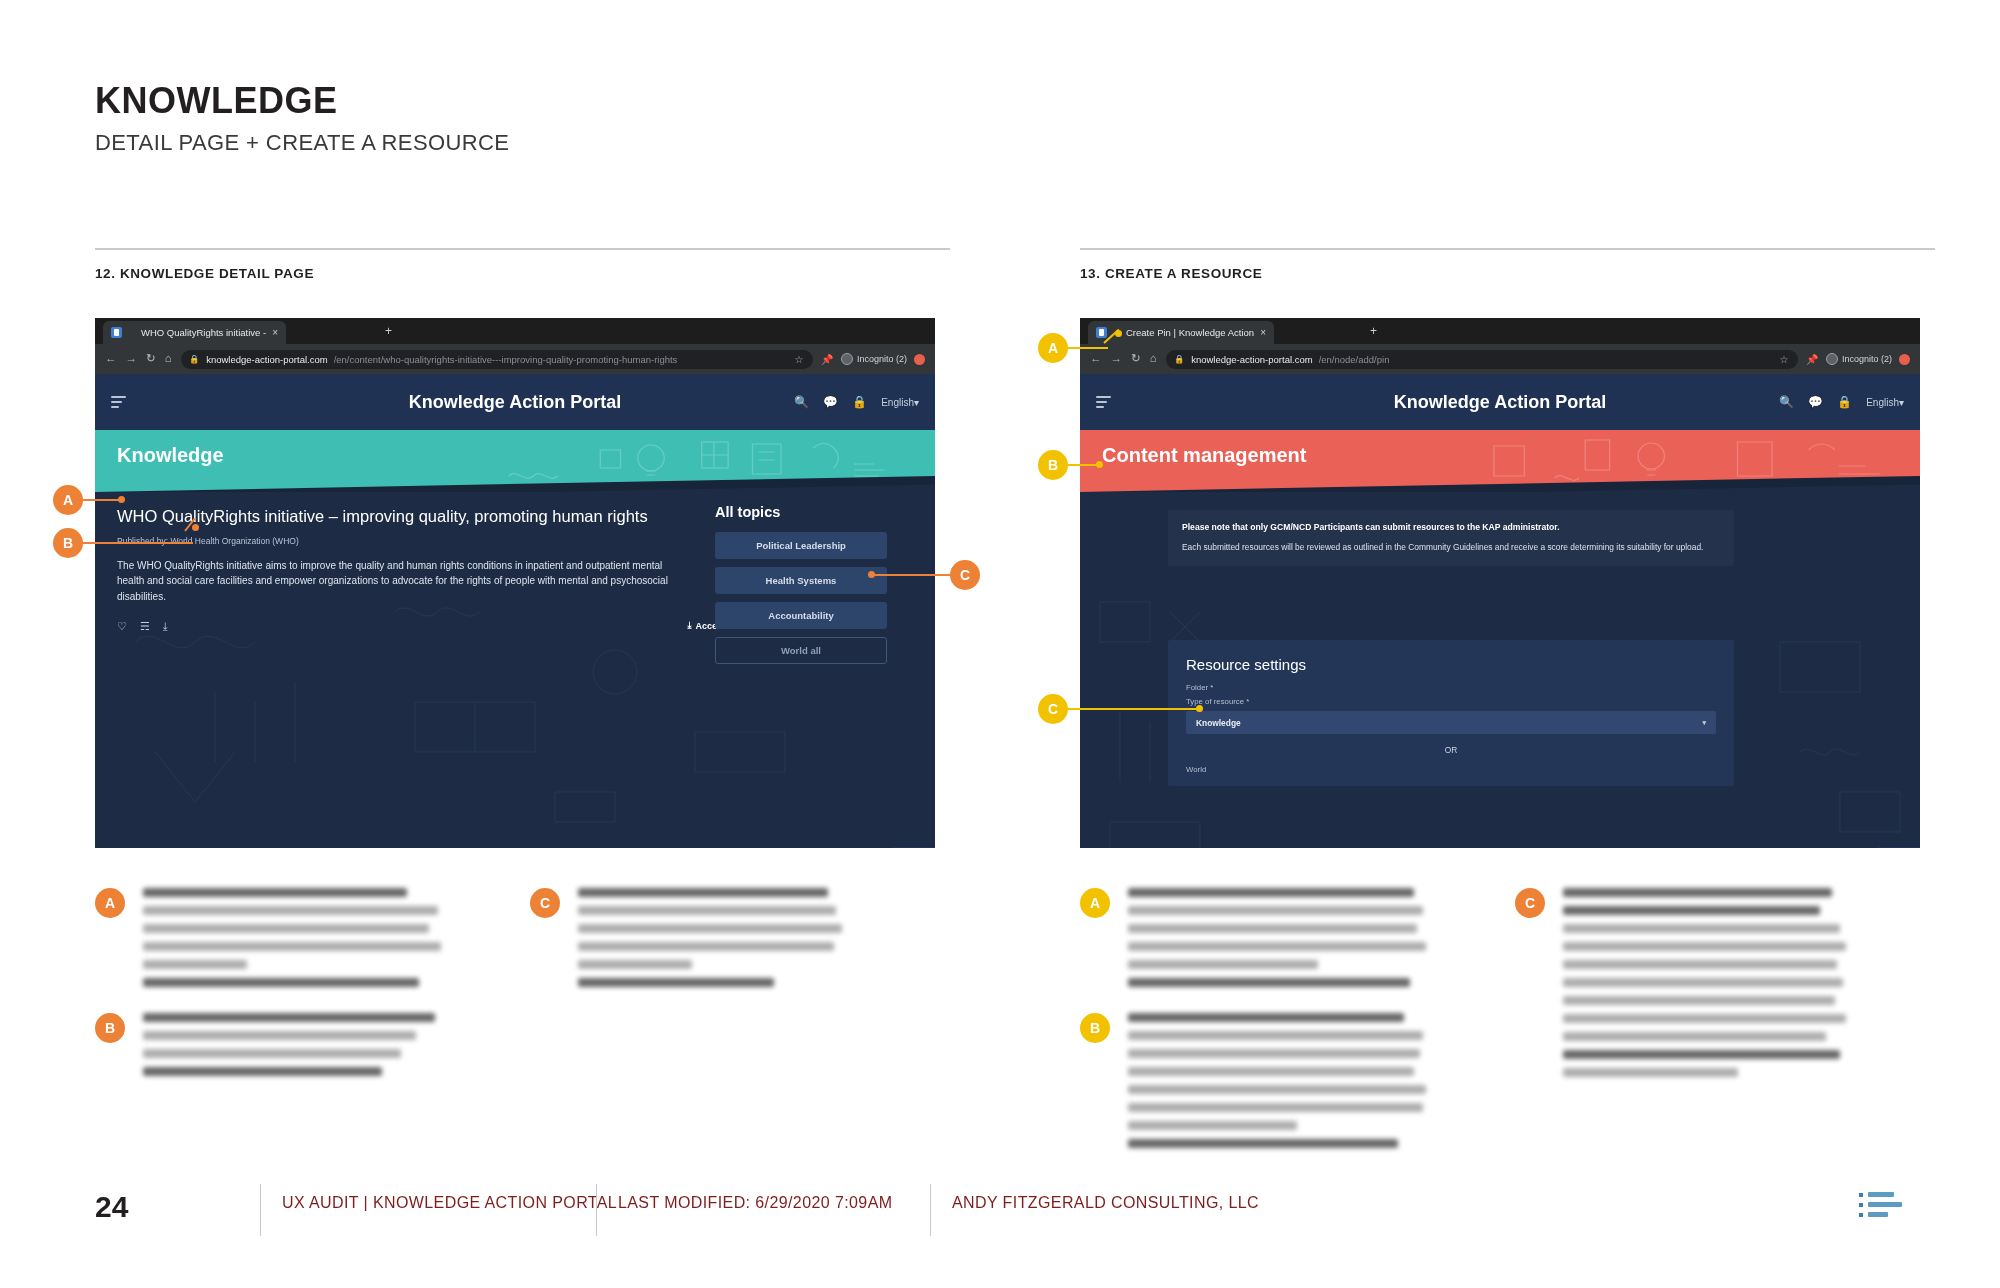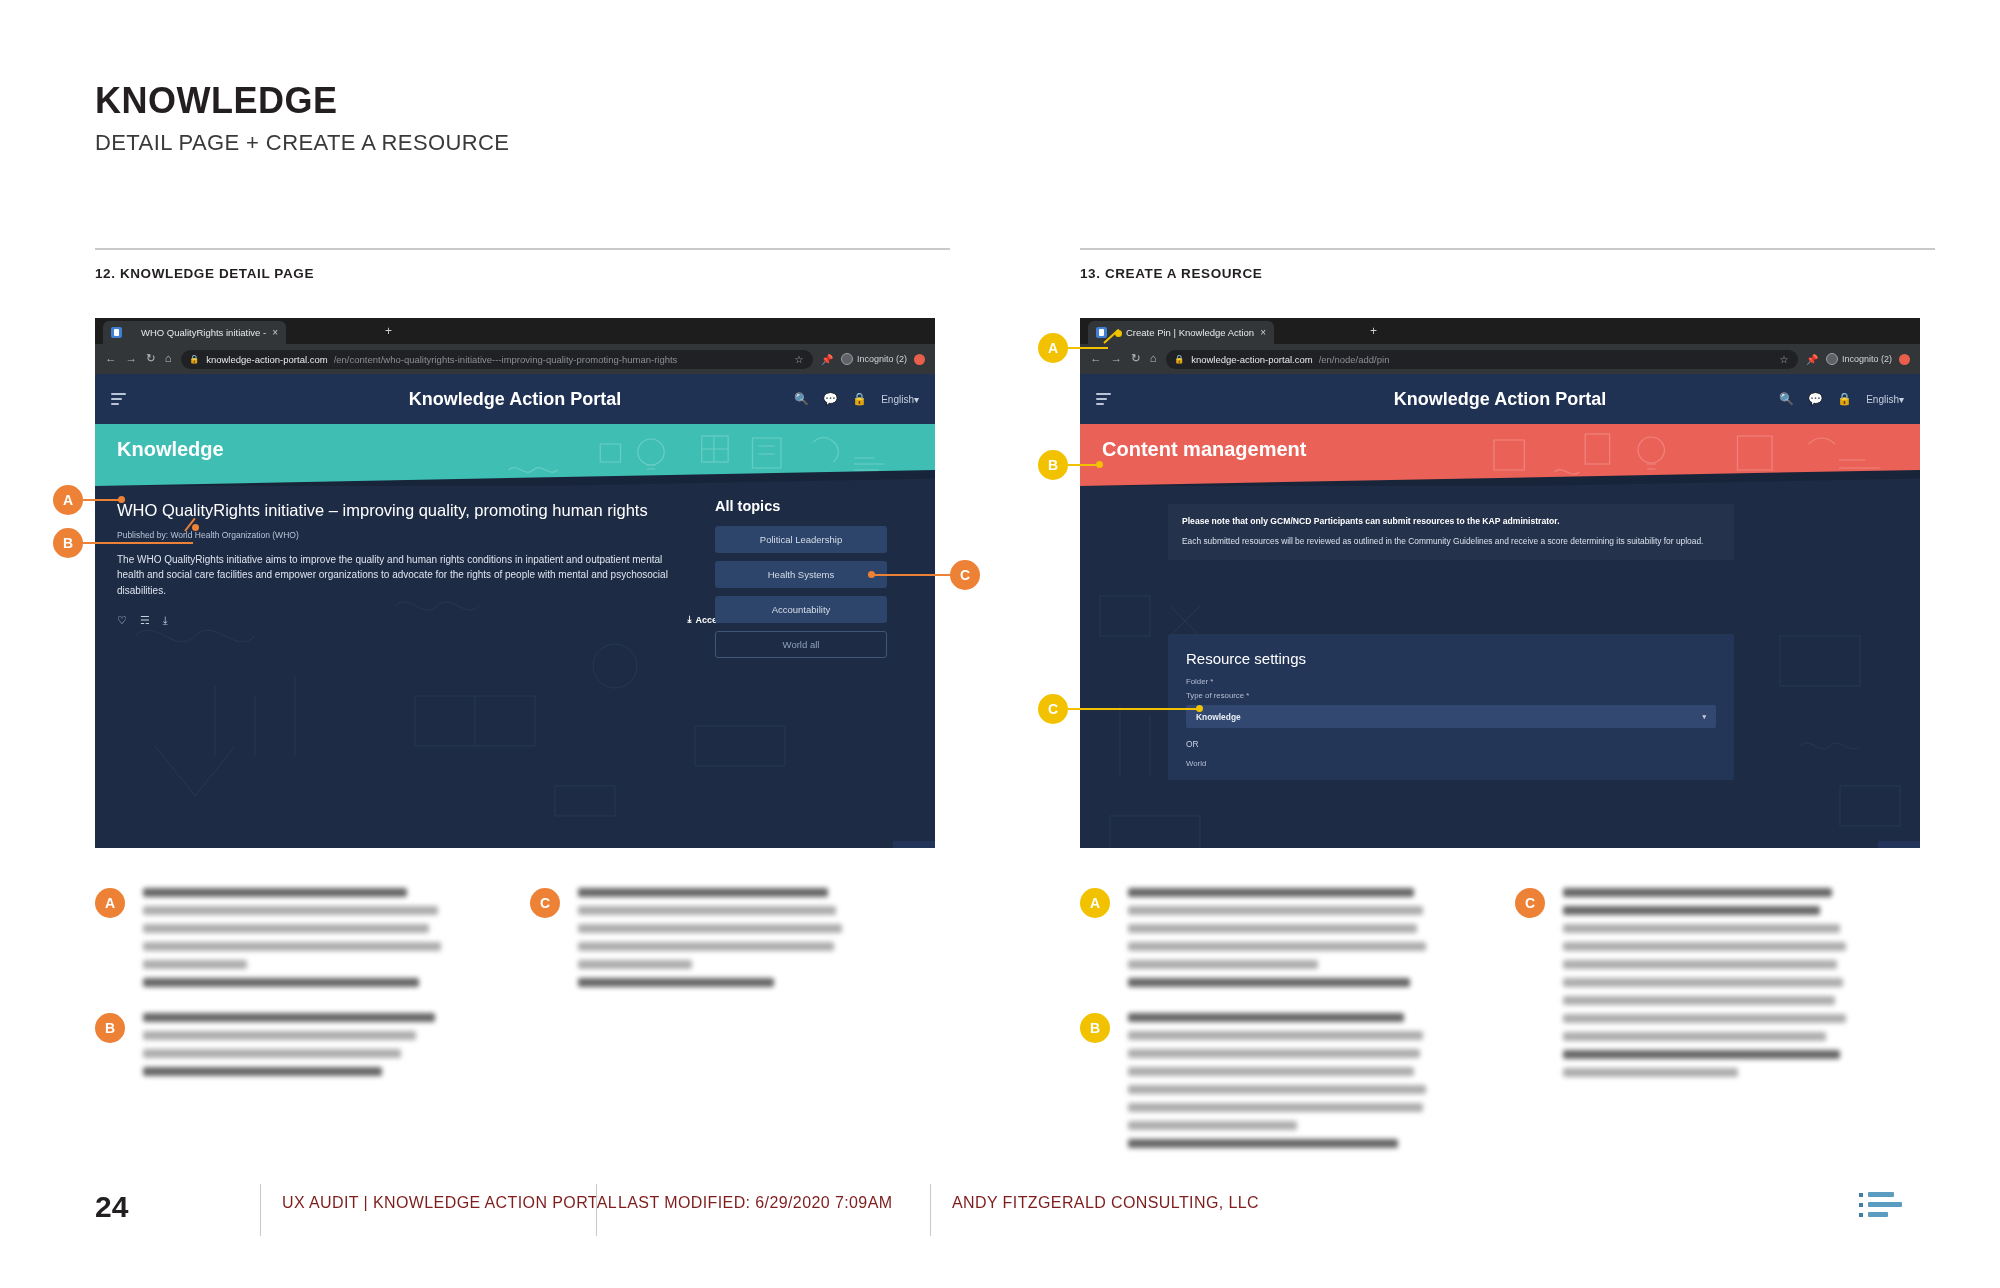--- a/index.html
+++ b/index.html
@@ -79,21 +79,21 @@
   .incognito-pill { display: flex; align-items: center; gap: 4px; }
   .incognito-dot {
     width: 12px; height: 12px; border-radius: 50%;
     background: #5f6368; border: 1px solid #9aa0a6;
   }
   .incognito-txt { font-size: 9px; color: #d2d4d7; white-space: nowrap; }
   .profile-dot { width: 11px; height: 11px; border-radius: 50%; background: #e8604c; }
 
   
   .site-header {
-    height: 50px; background: #203254; display: flex; align-items: center;
+    height: 56px; background: #203254; display: flex; align-items: center;
     padding: 0 16px; position: relative;
   }
   .hamburger { display: flex; flex-direction: column; gap: 3px; width: 15px; }
   .hamburger span { height: 2px; background: #b9c4d6; border-radius: 1px; }
   .hamburger span:nth-child(2) { width: 11px; }
   .hamburger span:nth-child(3) { width: 8px; }
   .site-title {
     position: absolute; left: 0; right: 0; text-align: center;
     font-size: 18px; font-weight: 700; color: #ffffff; pointer-events: none;
   }
@@ -139,21 +139,21 @@
     display: flex; align-items: center; gap: 4px;
     font-size: 9px; font-weight: 700; color: #ffffff;
   }
 
   
   .topics { position: absolute; right: 48px; top: 12px; width: 172px; z-index: 3; }
   .topics-title { font-size: 14.5px; font-weight: 700; color: #ffffff; margin-bottom: 12px; }
   .topic-btn {
     height: 27px; background: #2e456b; border-radius: 3px; margin-bottom: 8px;
     display: flex; align-items: center; justify-content: center;
-    font-size: 9.5px; font-weight: 400; color: #d5dde9;
+    font-size: 9.5px; font-weight: 700; color: #d5dde9;
   }
   .topic-btn.show-all {
     background: transparent; border: 1px solid #3f5678; color: #8fa0bb;
   }
 
   
   .fab-rail {
     position: absolute; right: 0; bottom: 0; width: 42px; height: 175px;
     background: #22345a; z-index: 6; display: flex; flex-direction: column;
     align-items: center; padding-top: 18px; gap: 14px;
@@ -177,21 +177,21 @@
   .select {
     height: 23px; background: #324870; border-radius: 2px; display: flex;
     align-items: center; padding: 0 10px; margin-bottom: 11px;
     font-size: 8.4px; font-weight: 700; color: #e9eef6; position: relative;
   }
   .select .caret { margin-left: auto; font-size: 7px; color: #c3cddd; }
   .text-input {
     border-bottom: 1px solid #4d6288; padding: 6px 2px; margin-top: 8px;
     font-size: 8.6px; color: #9fb0c9;
   }
-  .or-row { text-align: left; font-size: 8.4px; color: #c9d3e2; margin: 8px 0 10px; }
+  .or-row { text-align: center; font-size: 8.4px; color: #c9d3e2; margin: 8px 0 10px; }
   .file-label { font-size: 7.8px; color: #b3bfd2; }
 
   
   .marker {
     position: absolute; width: 30px; height: 30px; border-radius: 50%;
     display: flex; align-items: center; justify-content: center;
     font-size: 14px; font-weight: 700; color: #fff; z-index: 20;
   }
   .m-orange { background: #ed8136; }
   .m-yellow { background: #f2c200; }

